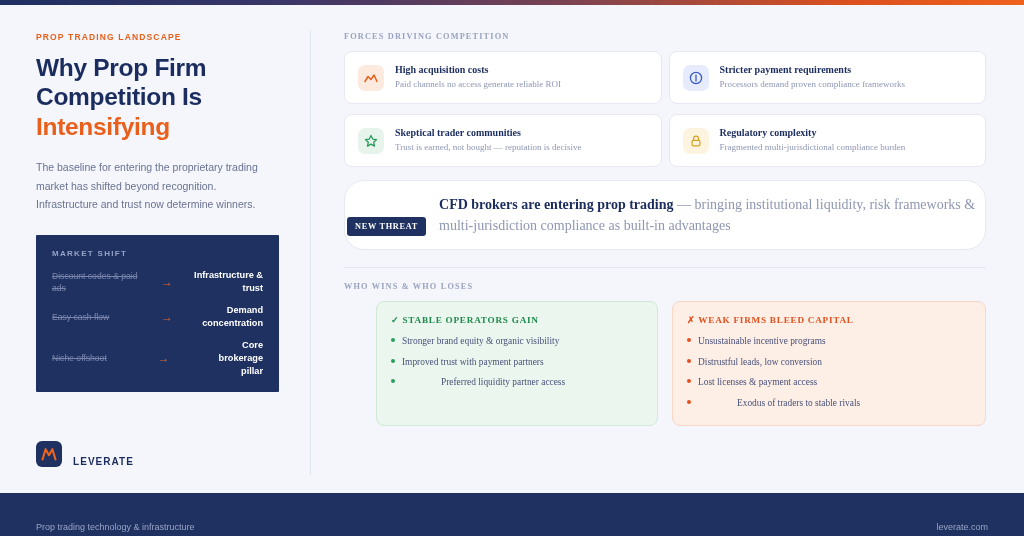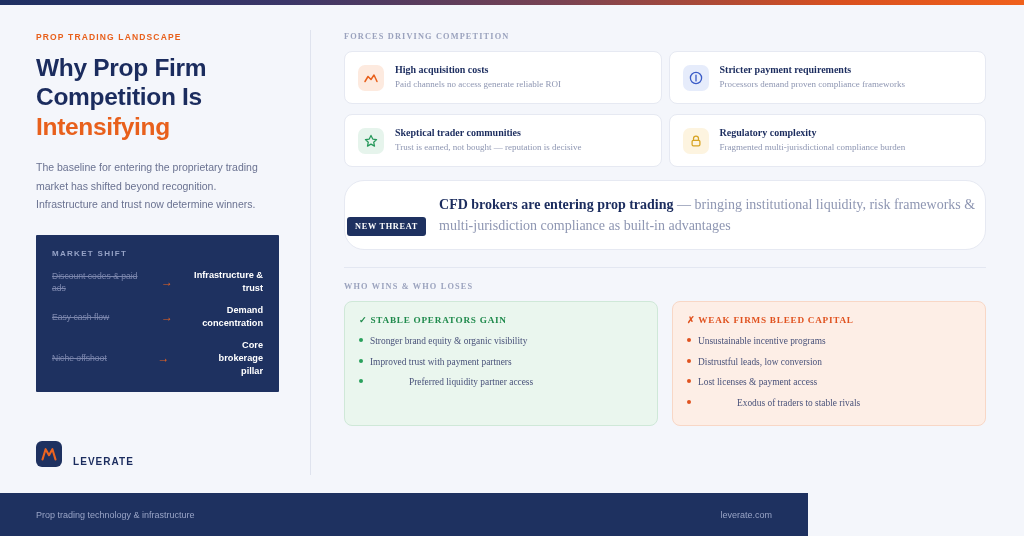--- a/index.html
+++ b/index.html
@@ -244,21 +244,21 @@
   
   .outcome-grid {
     display: grid;
     grid-template-columns: 1fr 1fr;
     gap: 14px;
   }
   .outcome {
     border-radius: 8px;
     padding: 12px 14px 14px 14px;
   }
-  .outcome.win  { background: #eaf6ee; border: 1px solid #cfe8d8; }
+  .outcome.win  { background: #eaf6ee; border: 1px solid #cfe8d8; margin-left: 32px; }
   .outcome.lose { background: #fdeee6; border: 1px solid #f8d7c6; }
 
   .outcome-head {
     font-size: 9.2px;
     font-weight: bold;
     letter-spacing: 0.75px;
     text-transform: uppercase;
     margin-bottom: 10px;
   }
   .outcome.win  .outcome-head { color: #1f8a4c; }
@@ -281,27 +281,27 @@
     position: relative;
     top: -2px;
   }
   .outcome.win  .dot { background: #29a05c; }
   .outcome.lose .dot { background: #e0521f; }
 
   
   .footer {
     position: absolute;
     left: 0; bottom: 0;
-    width: 808px;
+    width: 1024px;
     height: 43px;
     background: #1e3160;
     display: flex;
-    align-items: flex-start;
+    align-items: flex-end;
     justify-content: space-between;
-    padding: 17px 36px;
+    padding: 4px 36px;
   }
   .footer-left, .footer-right {
     font-size: 9px;
     color: #99a4c6;
   }
 </style>
 </head>
 <body>
 
 <div class="top-bar"></div>

